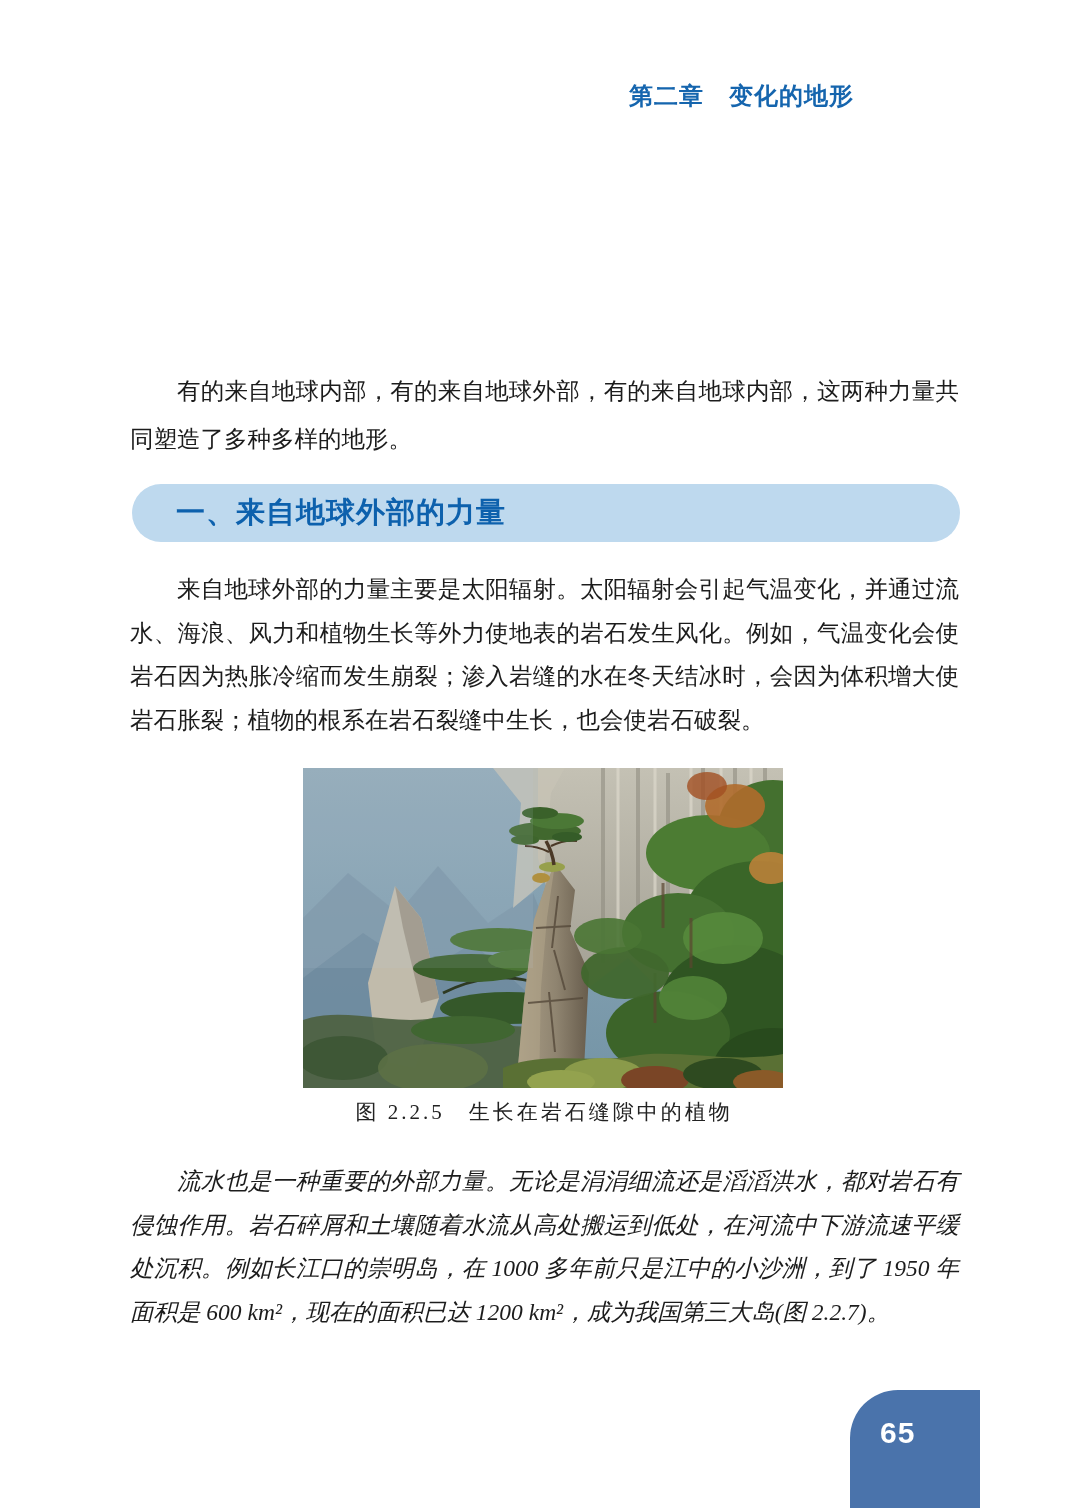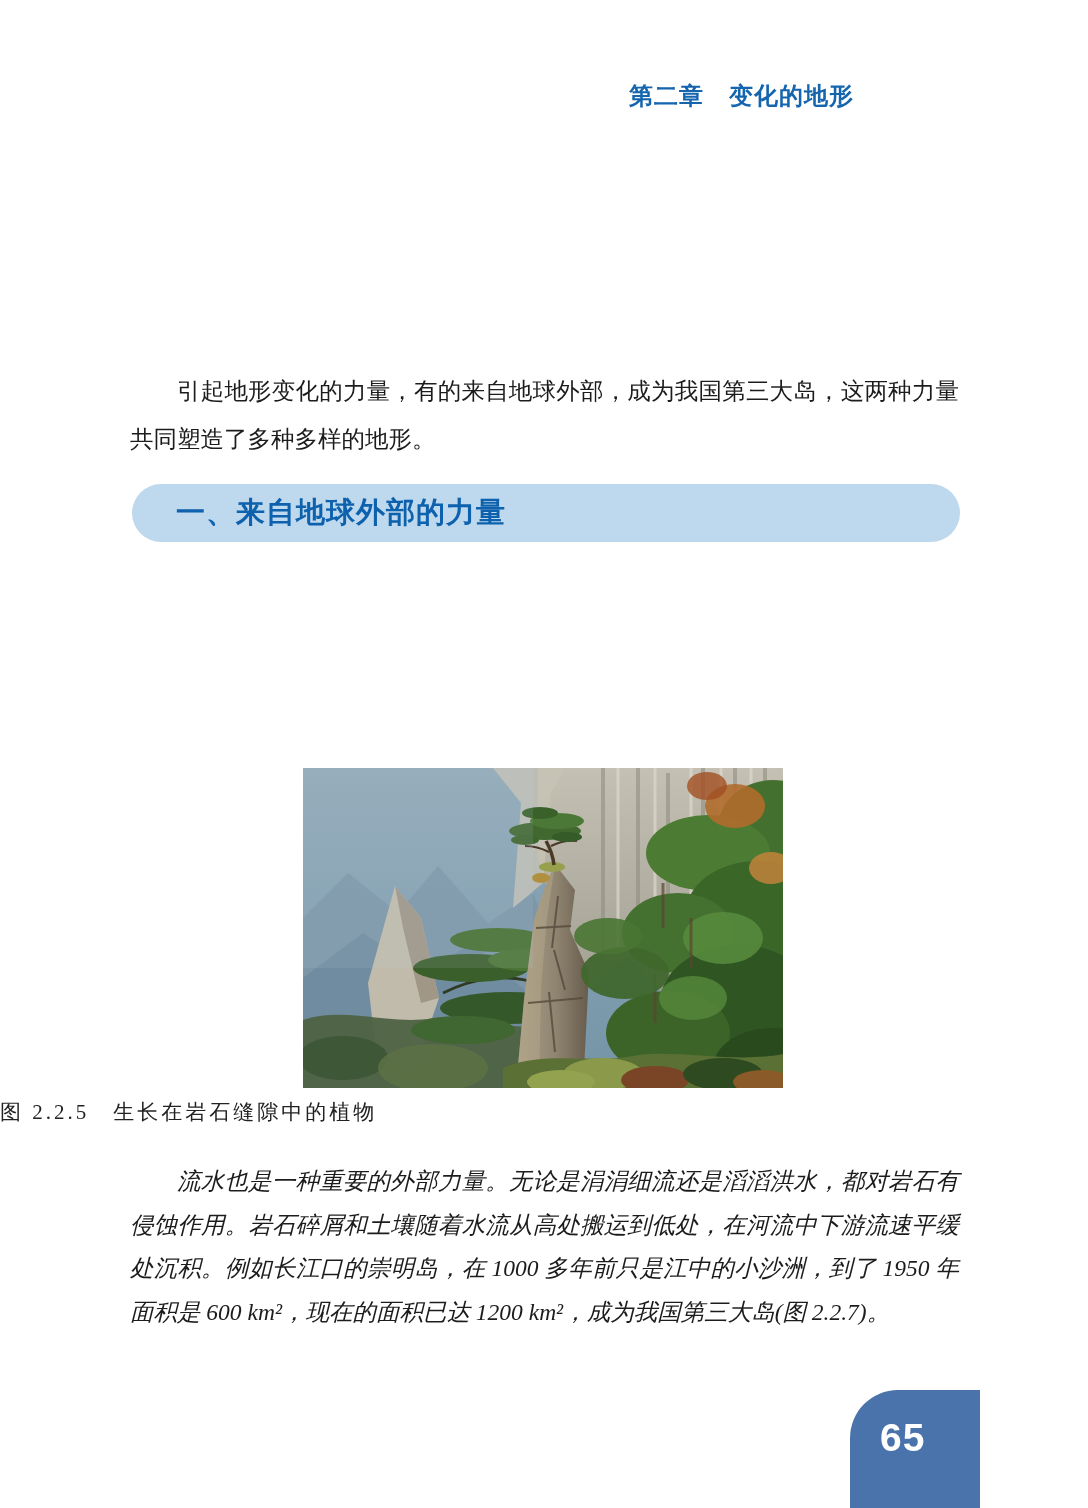--- a/index.html
+++ b/index.html
@@ -56,47 +56,48 @@
     letter-spacing:1px;
   }
   figure{position:absolute;left:0;top:0;width:1088px;}
   .photo{
     position:absolute;left:303px;top:768px;width:480px;height:320px;
     overflow:hidden;
   }
   .photo svg{display:block;width:480px;height:320px;}
   figcaption{
     position:absolute;left:0;top:1098px;width:1088px;
-    font-size:21px;letter-spacing:3px;color:#222;
+    text-align:center;font-size:21px;letter-spacing:3px;color:#222;
   }
   .page-box{
     position:absolute;right:0;bottom:0;width:130px;height:118px;
     background:var(--page-box-blue);
     border-top-left-radius:48px;
   }
   .page-box span{
     position:absolute;left:30px;top:26px;
     font-family:"Liberation Sans","DejaVu Sans",sans-serif;
-    font-weight:bold;font-size:39px;color:#ffffff;letter-spacing:1px;
+    font-weight:bold;font-size:30px;color:#ffffff;letter-spacing:1px;
   }
 </style>
 </head>
 <body>
 
 <div class="page">
 
   <div class="chapter-header">第二章　变化的地形</div>
 
 
-  <p class="para para-intro">引起地形变化的力量，有的来自地球外部，成为我国第三大岛，这两种力量共同塑造了多种多样的地形。</p>
+  <p class="para para-intro">有的来自地球内部，有的来自地球外部，有的来自地球内部，这两种力量共同塑造了多种多样的地形。</p>
 
   <div class="section-bar">
     <span>一、来自地球外部的力量</span>
   </div>
 
+  <p class="para para-external">来自地球外部的力量主要是太阳辐射。太阳辐射会引起气温变化，并通过流水、海浪、风力和植物生长等外力使地表的岩石发生风化。例如，气温变化会使岩石因为热胀冷缩而发生崩裂；渗入岩缝的水在冬天结冰时，会因为体积增大使岩石胀裂；植物的根系在岩石裂缝中生长，也会使岩石破裂。</p>
 
   <figure>
     <div class="photo">
       <svg viewBox="0 0 480 320" xmlns="http://www.w3.org/2000/svg" preserveAspectRatio="none">
         <defs>
           <linearGradient id="sky" x1="0" y1="0" x2="0" y2="1">
             <stop offset="0" stop-color="#92aab8"></stop>
             <stop offset="0.6" stop-color="#7f9dae"></stop>
             <stop offset="1" stop-color="#7494a6"></stop>
           </linearGradient>

